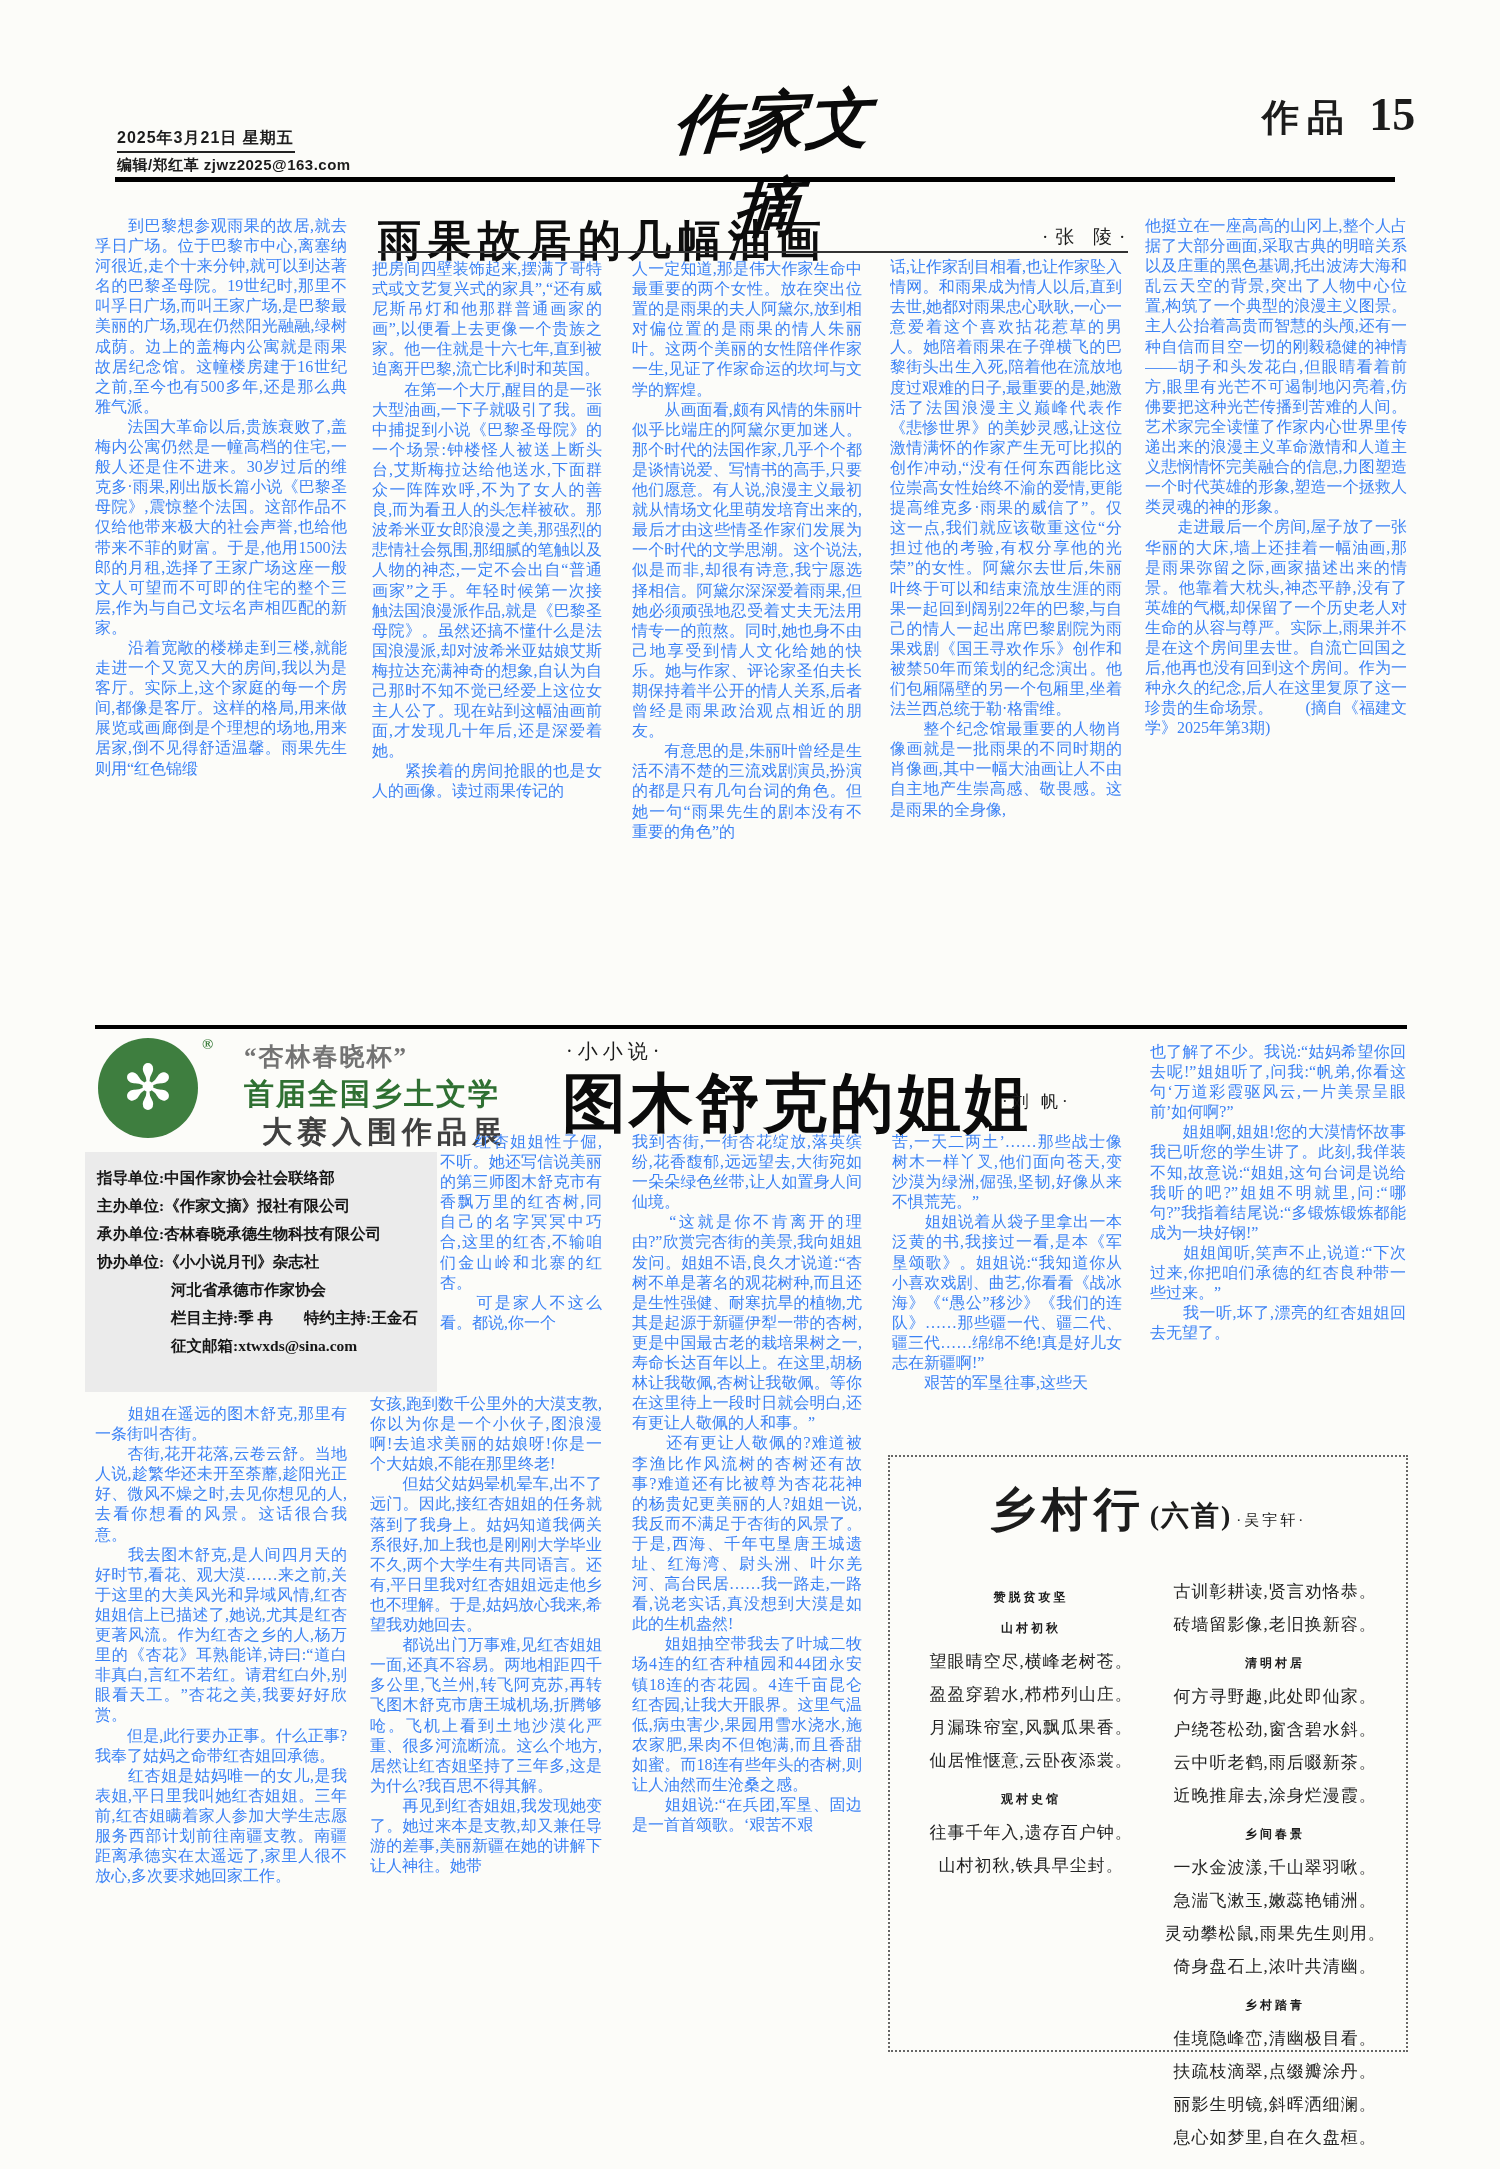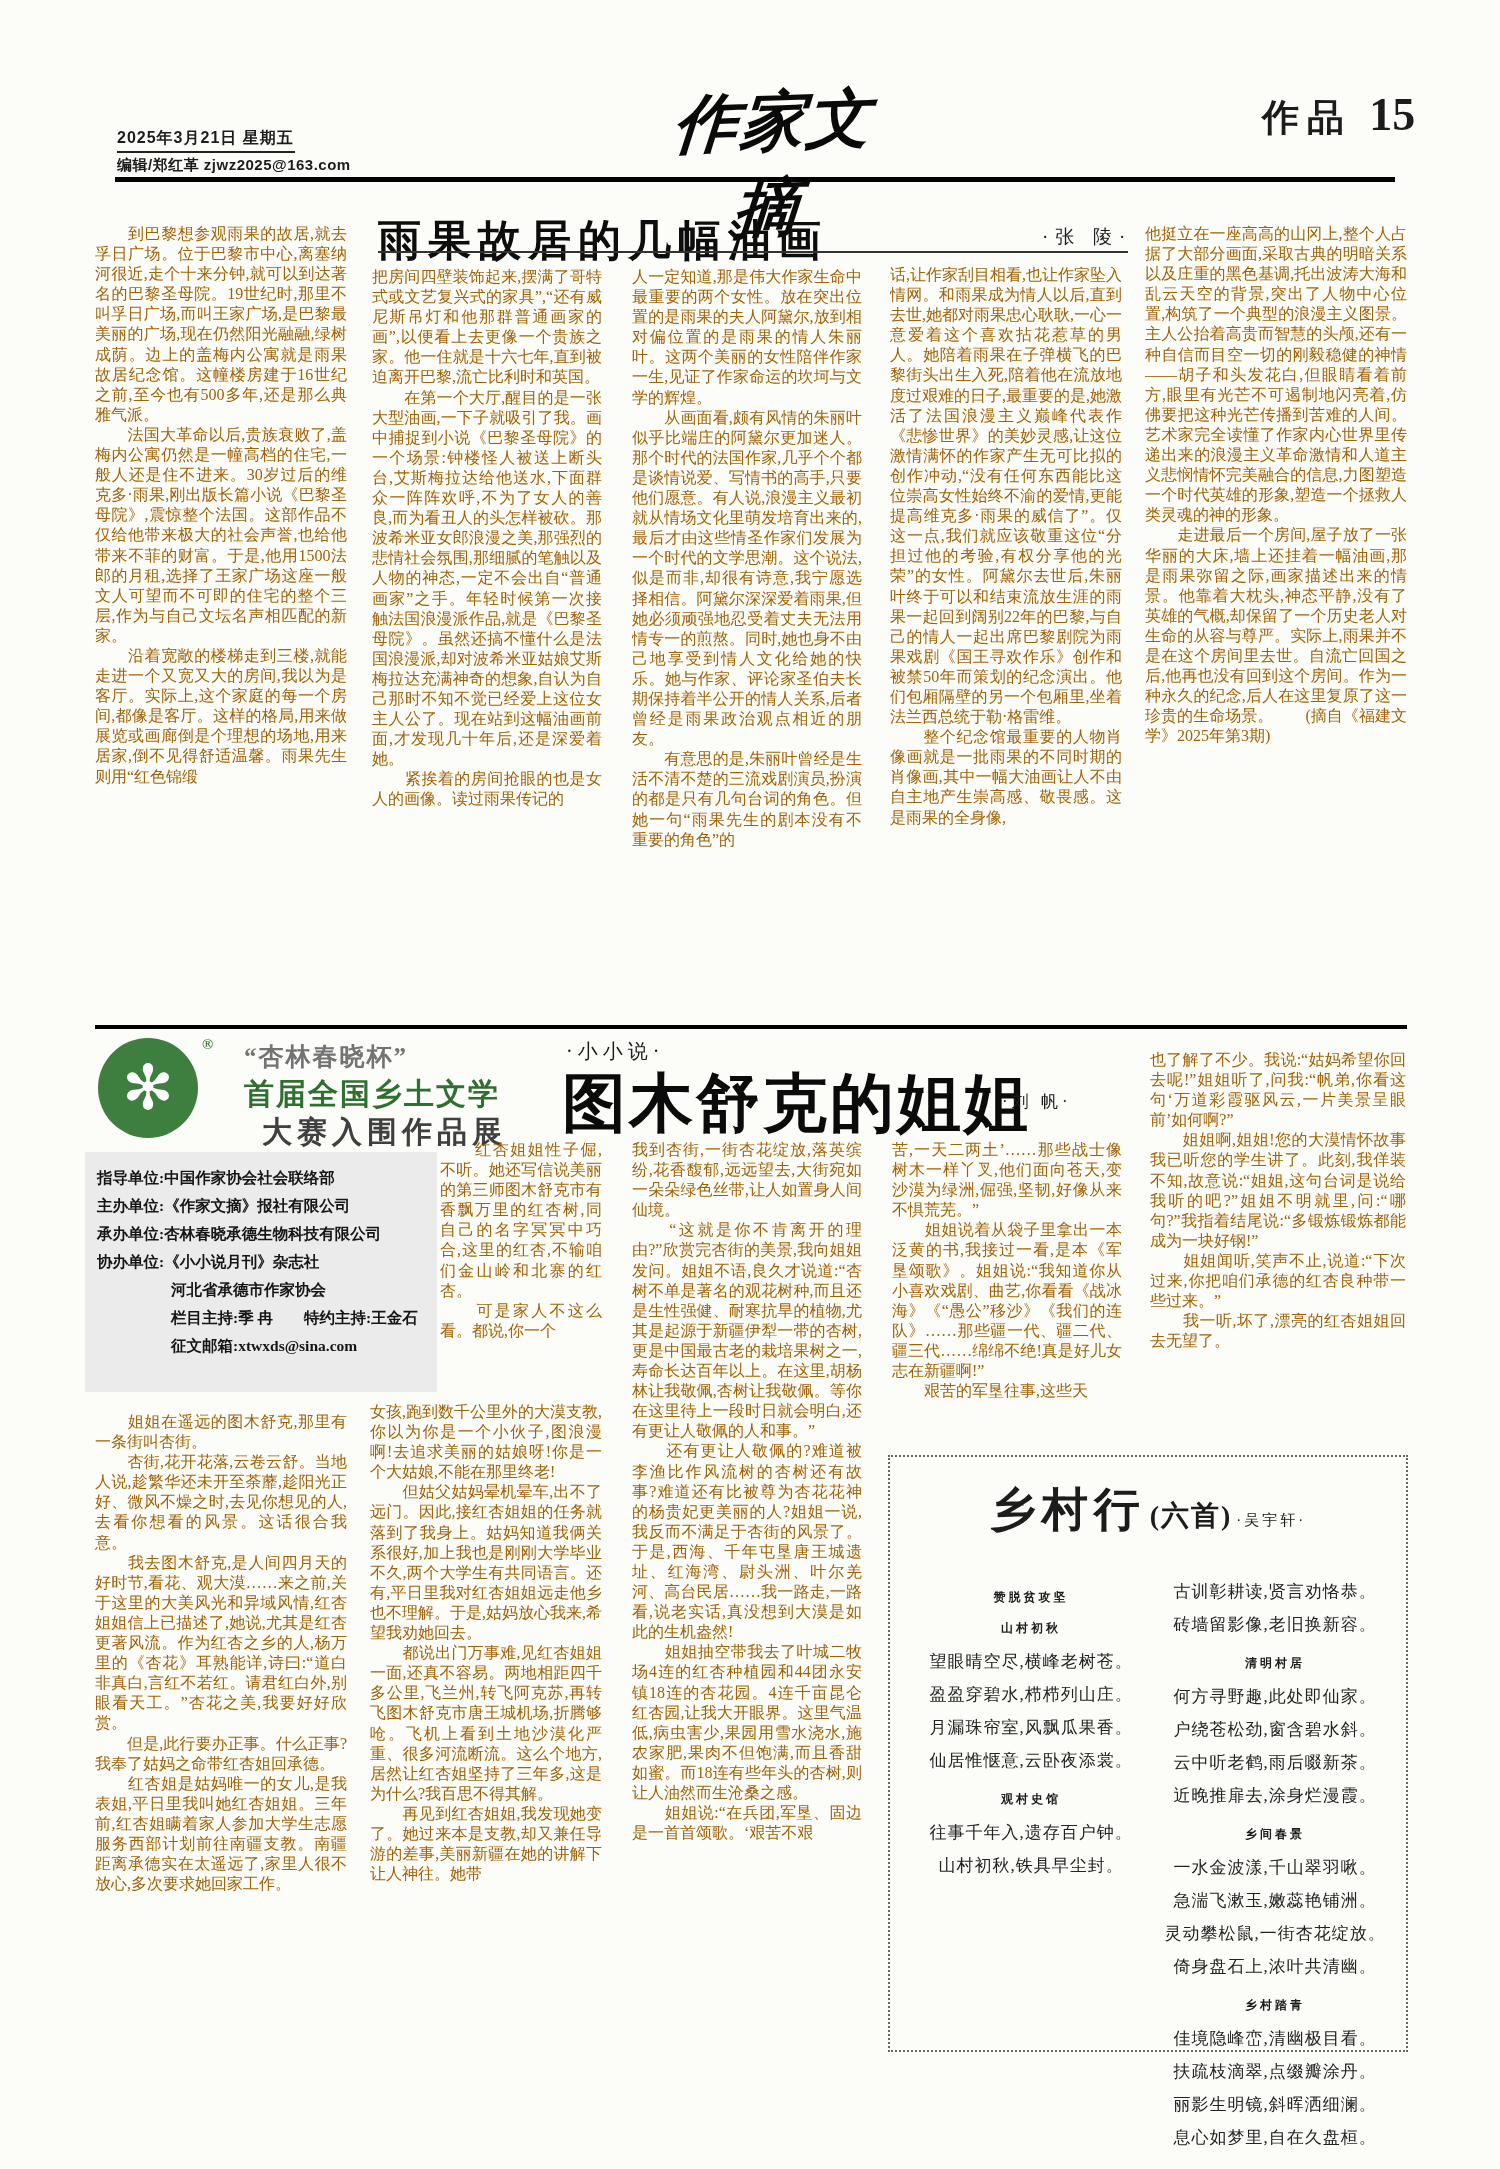--- a/index.html
+++ b/index.html
@@ -14,21 +14,21 @@
   .editor{left:117px;top:156px;font-size:15px;font-weight:bold;letter-spacing:.5px;}
   .masthead{left:640px;top:78px;width:260px;text-align:center;font-size:64px;font-weight:bold;
             font-style:italic;transform:skewX(-6deg) rotate(-2deg);letter-spacing:2px;color:#0a0a0a;}
   .pageno{left:1262px;top:88px;font-size:37px;font-weight:bold;letter-spacing:8px;}
   .pageno b{font-size:46px;letter-spacing:0;}
   .top-rule{left:115px;top:177px;width:1280px;height:5px;}
   
   .h-title{left:378px;top:212px;font-size:43px;font-weight:900;letter-spacing:7px;color:#0d0d0d;}
   .h-byline{left:1042px;top:224px;font-size:19px;letter-spacing:7px;}
   .h-rule{left:378px;top:251px;width:750px;height:2px;background:#333;}
-  .bodycol{font-size:16px;line-height:20.1px;text-align:justify;overflow:hidden;white-space:pre-line;color:#a16207;margin-top:8px;}
+  .bodycol{font-size:16px;line-height:20.1px;text-align:justify;overflow:hidden;white-space:pre-line;color:#3b82f6;}
   .c1{left:95px;top:216px;width:252px;height:800px;}
   .c2{left:372px;top:259px;width:230px;height:757px;}
   .c3{left:632px;top:259px;width:230px;height:757px;}
   .c4{left:890px;top:257px;width:232px;height:759px;}
   .c5{left:1145px;top:216px;width:262px;height:800px;}
   .mid-rule{left:95px;top:1025px;width:1312px;height:4px;}
   
   .logo{left:98px;top:1038px;width:100px;height:100px;border-radius:50%;background:#3e7e3f;
         display:flex;align-items:center;justify-content:center;color:#fff;font-size:62px;line-height:1;}
   .reg{left:202px;top:1036px;font-size:15px;color:#3e7e3f;font-weight:bold;}
@@ -159,21 +159,21 @@
       <div class="pverse">古训彰耕读,贤言劝恪恭。
 砖墙留影像,老旧换新容。</div>
       <div class="ptitle">清明村居</div>
       <div class="pverse">何方寻野趣,此处即仙家。
 户绕苍松劲,窗含碧水斜。
 云中听老鹤,雨后啜新茶。
 近晚推扉去,涂身烂漫霞。</div>
       <div class="ptitle">乡间春景</div>
       <div class="pverse">一水金波漾,千山翠羽啾。
 急湍飞漱玉,嫩蕊艳铺洲。
-灵动攀松鼠,一街杏花绽放。
+灵动攀松鼠,雨果先生则用。
 倚身盘石上,浓叶共清幽。</div>
       <div class="ptitle">乡村踏青</div>
       <div class="pverse">佳境隐峰峦,清幽极目看。
 扶疏枝滴翠,点缀瓣涂丹。
 丽影生明镜,斜晖洒细澜。
 息心如梦里,自在久盘桓。</div>
     </div>
   </div>
 
 </div>

